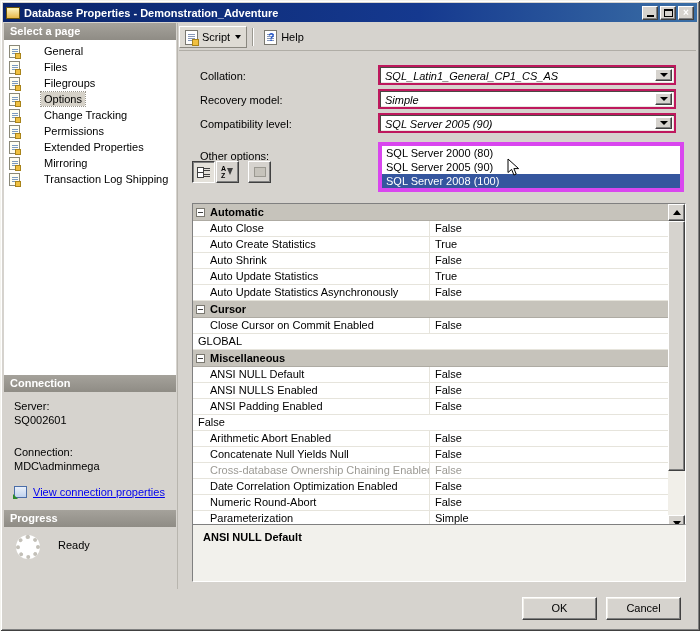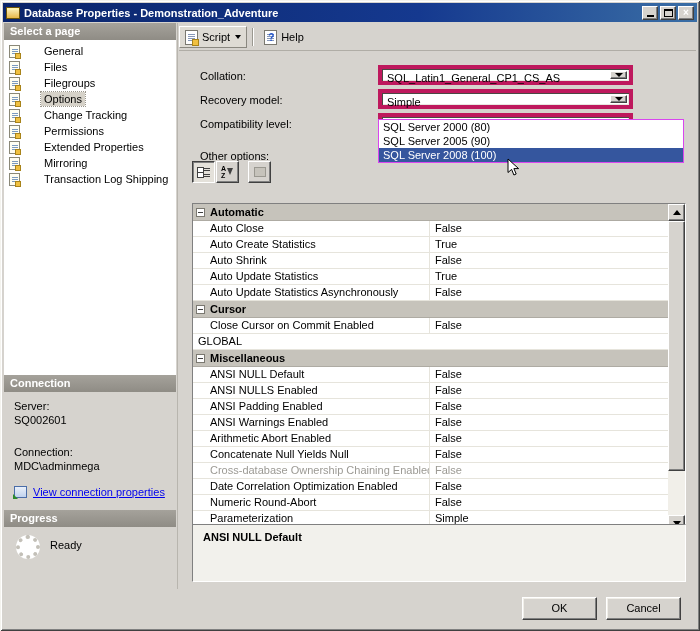--- a/index.html
+++ b/index.html
@@ -42,51 +42,51 @@
   .conn-label:first-child { margin-top:0; }
   .conn-value { margin-top:2px; }
   #conn-link-row { display:flex; align-items:center; margin-top:14px; }
   .link-icon { width:13px; height:12px; flex:none; border:1px solid #4a6da8; background:linear-gradient(#eaf0fa,#c0d2ee); position:relative; }
   .link-icon::after { content:''; position:absolute; left:-2px; bottom:-2px; width:0; height:0;
     border-left:5px solid #2d8a2d; border-top:5px solid transparent; }
   #conn-link { margin-left:6px; color:var(--link,#0000ee); text-decoration:underline; cursor:pointer; }
 
   #prog-body { position:absolute; left:4px; top:527px; width:172px; height:60px; display:flex; align-items:flex-start; padding:8px 0 0 12px; }
   .spinner { width:24px; height:24px; border-radius:50%; border:4px dotted #c3c0b8; background:#fff; flex:none; }
-  #prog-status { margin:4px 0 0 10px; }
+  #prog-status { margin:4px 0 0 18px; }
 
   #v-divider { position:absolute; left:177px; top:23px; bottom:42px; width:1px; background:#b8b5ae; }
 
   
   #toolbar { position:absolute; left:179px; top:24px; width:517px; height:27px; display:flex; align-items:center;
     border-bottom:1px solid #b0ada6; }
   .tbar-btn { display:flex; align-items:center; padding:2px 5px; height:22px; cursor:default; }
   .tbar-btn.raised { border:1px solid; border-color:#fff #8a8880 #8a8880 #fff; background:#dedbd4; }
   .doc-icon { width:13px; height:15px; background:#fff; border:1px solid #7a7870; position:relative; margin-right:4px; }
   .doc-icon::before { content:''; position:absolute; left:2px; top:3px; width:7px; height:1px; background:#8898b8;
     box-shadow:0 2px 0 #8898b8, 0 4px 0 #8898b8, 0 6px 0 #8898b8; }
   .doc-icon.script::after { content:''; position:absolute; right:-2px; bottom:-2px; width:5px; height:5px; background:#f0c040; border:1px solid #a8831a; }
   .help-q { position:absolute; left:3px; top:1px; color:#2255cc; font-weight:bold; font-size:10px; }
   .caret-down { width:0; height:0; border-left:3px solid transparent; border-right:3px solid transparent; border-top:4px solid #000; margin-left:5px; }
   .tbar-sep { width:2px; height:18px; border-left:1px solid #9a9890; border-right:1px solid #fff; margin:0 5px; }
 
   
   .form-label { position:absolute; left:200px; white-space:nowrap; }
   #lbl-collation { top:70px; } #lbl-recovery { top:94px; } #lbl-compat { top:118px; } #lbl-other { top:150px; }
 
-  .combo { position:absolute; left:378px; width:255px; height:20px; background:#fff;
-    border:4px solid #be185d; box-shadow:inset 1px 1px 0 #4a4944, inset -1px -1px 0 #e8e6e0; }
+  .combo { position:absolute; left:378px; width:298px; height:20px; background:#fff;
+    border:2px solid #be185d; box-shadow:inset 1px 1px 0 #4a4944, inset -1px -1px 0 #e8e6e0;font-style:italic; }
   #combo-collation { top:65px; } #combo-recovery { top:89px; } #combo-compat { top:113px; }
   .combo .value { position:absolute; left:5px; top:3px; right:22px; white-space:nowrap; overflow:hidden; }
   .drop-btn { position:absolute; right:2px; top:2px; bottom:2px; width:17px; background:#d6d3ce;
     border:1px solid; border-color:#fff #404040 #404040 #fff; box-shadow:inset -1px -1px 0 #808080;
     display:flex; align-items:center; justify-content:center; cursor:default; }
   .drop-caret { width:0; height:0; border-left:4px solid transparent; border-right:4px solid transparent; border-top:4px solid #000; }
 
-  #compat-list { position:absolute; left:378px; top:119px; width:306px; background:#fff; border:1px solid #d946ef; z-index:5; }
+  #compat-list { position:absolute; left:378px; top:142px; width:306px; background:#fff; border:4px solid #d946ef; z-index:5; }
   .dd-item { height:14px; line-height:14px; padding-left:4px; white-space:nowrap; cursor:default; }
   .dd-item.hl { background:var(--highlight,#35569e); color:#fff; }
 
   #mouse-cursor { position:absolute; left:507px; top:158px; z-index:20; }
 
   
   #opt-toolbar { position:absolute; left:192px; top:161px; display:flex; align-items:center; }
   .sbtn { width:23px; height:22px; background:#d6d3ce; border:1px solid; border-color:#fff #404040 #404040 #fff;
     box-shadow:inset -1px -1px 0 #808080; display:flex; align-items:center; justify-content:center; cursor:default; }
   .sbtn.pressed { border-color:#404040 #fff #fff #404040; box-shadow:inset 1px 1px 0 #808080; background:#e4e1da; }
@@ -331,21 +331,20 @@
         </div>
         <div class="grid-row">
           <span class="name">ANSI NULLS Enabled</span>
           <span class="value">False</span>
         </div>
         <div class="grid-row">
           <span class="name">ANSI Padding Enabled</span>
           <span class="value">False</span>
         </div>
         <div class="grid-row">
-          <span class="name">ANSI Warnings Enabled</span>
           <span class="value">False</span>
         </div>
         <div class="grid-row">
           <span class="name">Arithmetic Abort Enabled</span>
           <span class="value">False</span>
         </div>
         <div class="grid-row">
           <span class="name">Concatenate Null Yields Null</span>
           <span class="value">False</span>
         </div>

